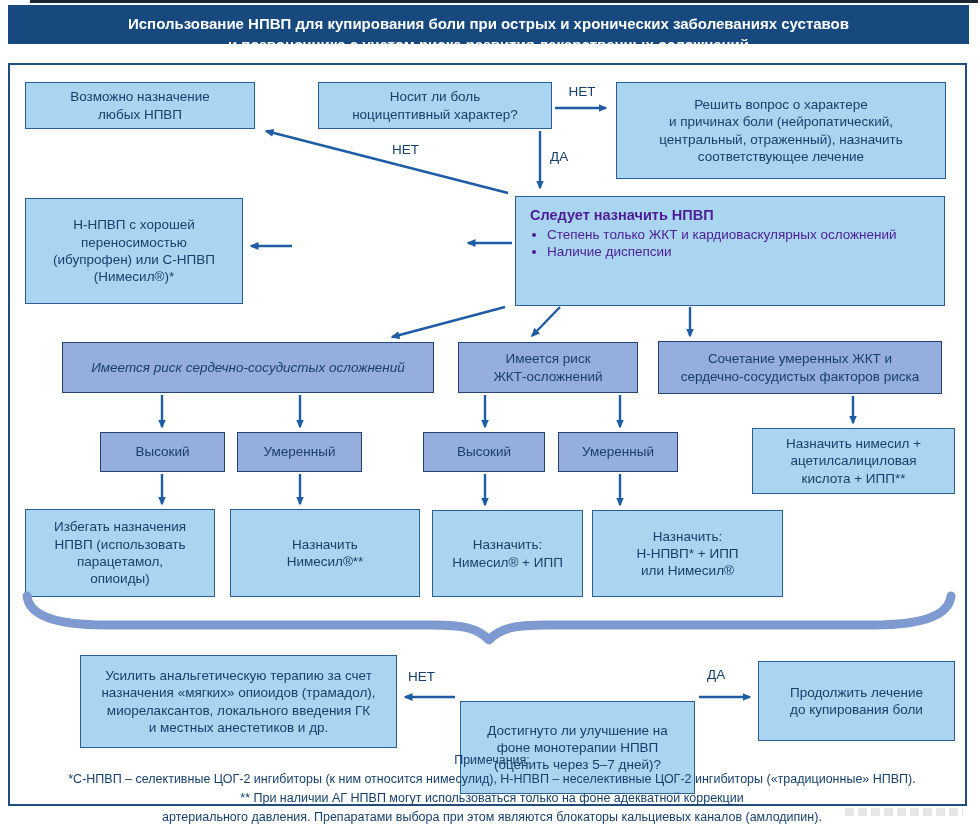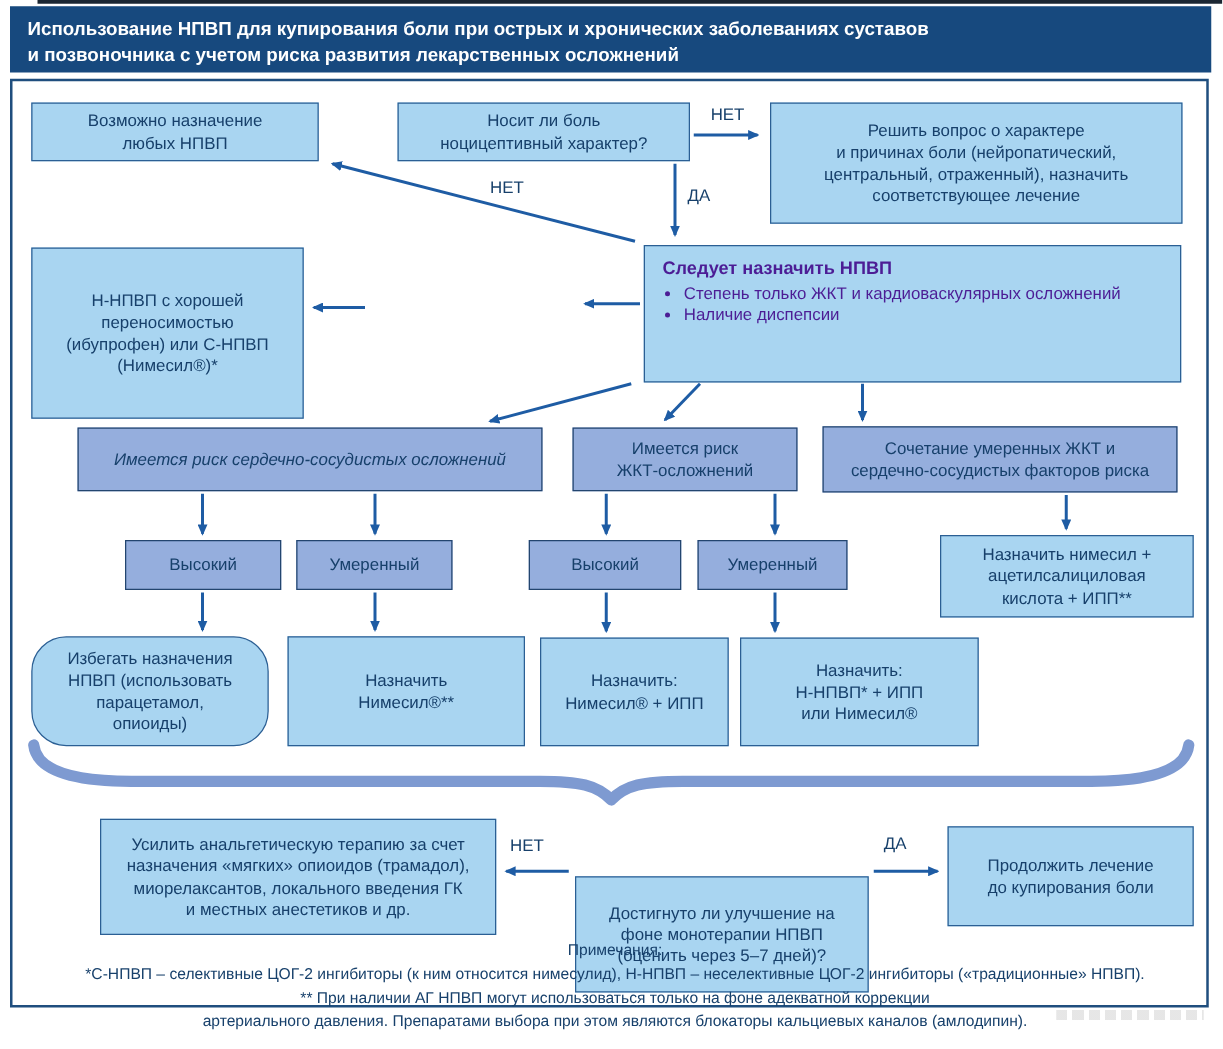--- a/index.html
+++ b/index.html
@@ -1,53 +1,53 @@
 <!DOCTYPE html>
 <html><head>
 <meta charset="utf-8">
 <style>
   html,body{margin:0;padding:0;background:#ffffff;}
   #page{position:relative;width:978px;height:839px;background:#ffffff;overflow:hidden;
         font-family:"Liberation Sans", sans-serif;color:#17406b;}
   
   #topline{position:absolute;left:30px;top:0;width:948px;height:3px;background:#1c2733;}
   
-  #header{position:absolute;left:8px;top:5px;width:961px;height:53px;background:#17497e;
+  #header{position:absolute;left:8px;top:5px;width:961px;height:39px;background:#17497e;
           box-sizing:border-box;padding:8px 14px;color:#ffffff;font-size:15px;font-weight:bold;
-          line-height:1.42;white-space:pre-line;}
+          line-height:1.42;white-space:pre-line;text-align:center;}
   
   #frame{position:absolute;left:8px;top:63px;width:959px;height:743px;box-sizing:border-box;
          border:2px solid #1f4e7e;background:#ffffff;}
   
   .box{position:absolute;box-sizing:border-box;display:flex;align-items:center;justify-content:center;
        text-align:center;border:1.5px solid #2b5f94;background:#a9d5f1;color:#17406b;
        font-size:13.5px;line-height:1.28;white-space:pre-line;padding:4px 6px;}
   .dark{background:#95aedd;border-color:#23456f;}
   
   #bF{position:absolute;left:515px;top:196px;width:430px;height:110px;box-sizing:border-box;
       border:1.5px solid #2b5f94;background:#a9d5f1;color:#4c1d95;font-size:13.5px;line-height:1.3;
       padding:9px 14px;text-align:left;}
   #bF .ttl{font-weight:bold;font-size:14.5px;}
   #bF ul{margin:1px 0 0 0;padding-left:17px;}
   #bF li{margin:0;padding:0;}
   
   #bA{left:25px;top:82px;width:230px;height:47px;}
   #bB{left:318px;top:82px;width:234px;height:47px;}
   #bC{left:616px;top:82px;width:330px;height:97px;}
-  #bD{left:25px;top:198px;width:218px;height:137px;}
+  #bD{left:25px;top:198px;width:218px;height:106px;}
   #bE{left:294px;top:198px;width:166px;height:106px;}
   #bG{left:62px;top:342px;width:372px;height:51px;font-style:italic;}
   #bH{left:458px;top:342px;width:180px;height:51px;}
   #bI{left:658px;top:341px;width:284px;height:53px;}
   #bHi1{left:100px;top:432px;width:125px;height:40px;}
   #bMo1{left:237px;top:432px;width:125px;height:40px;}
   #bHi2{left:423px;top:432px;width:122px;height:40px;}
   #bMo2{left:558px;top:432px;width:120px;height:40px;}
   #bJ{left:752px;top:428px;width:203px;height:66px;}
-  #bK{left:25px;top:509px;width:190px;height:88px;border-radius:28px;}
+  #bK{left:25px;top:509px;width:190px;height:88px;}
   #bL{left:230px;top:509px;width:190px;height:88px;}
   #bM{left:432px;top:510px;width:151px;height:87px;}
   #bN{left:592px;top:510px;width:191px;height:87px;}
   #bP{left:80px;top:655px;width:317px;height:93px;}
   #bQ{left:460px;top:655px;width:235px;height:93px;margin-top:46px;}
   #bR{left:758px;top:661px;width:197px;height:80px;}
   
   .lbl{position:absolute;font-size:13.5px;color:#17406b;font-weight:normal;}
   #lNo1{left:556px;top:84px;width:52px;text-align:center;}
   #lYes1{left:550px;top:149px;}

